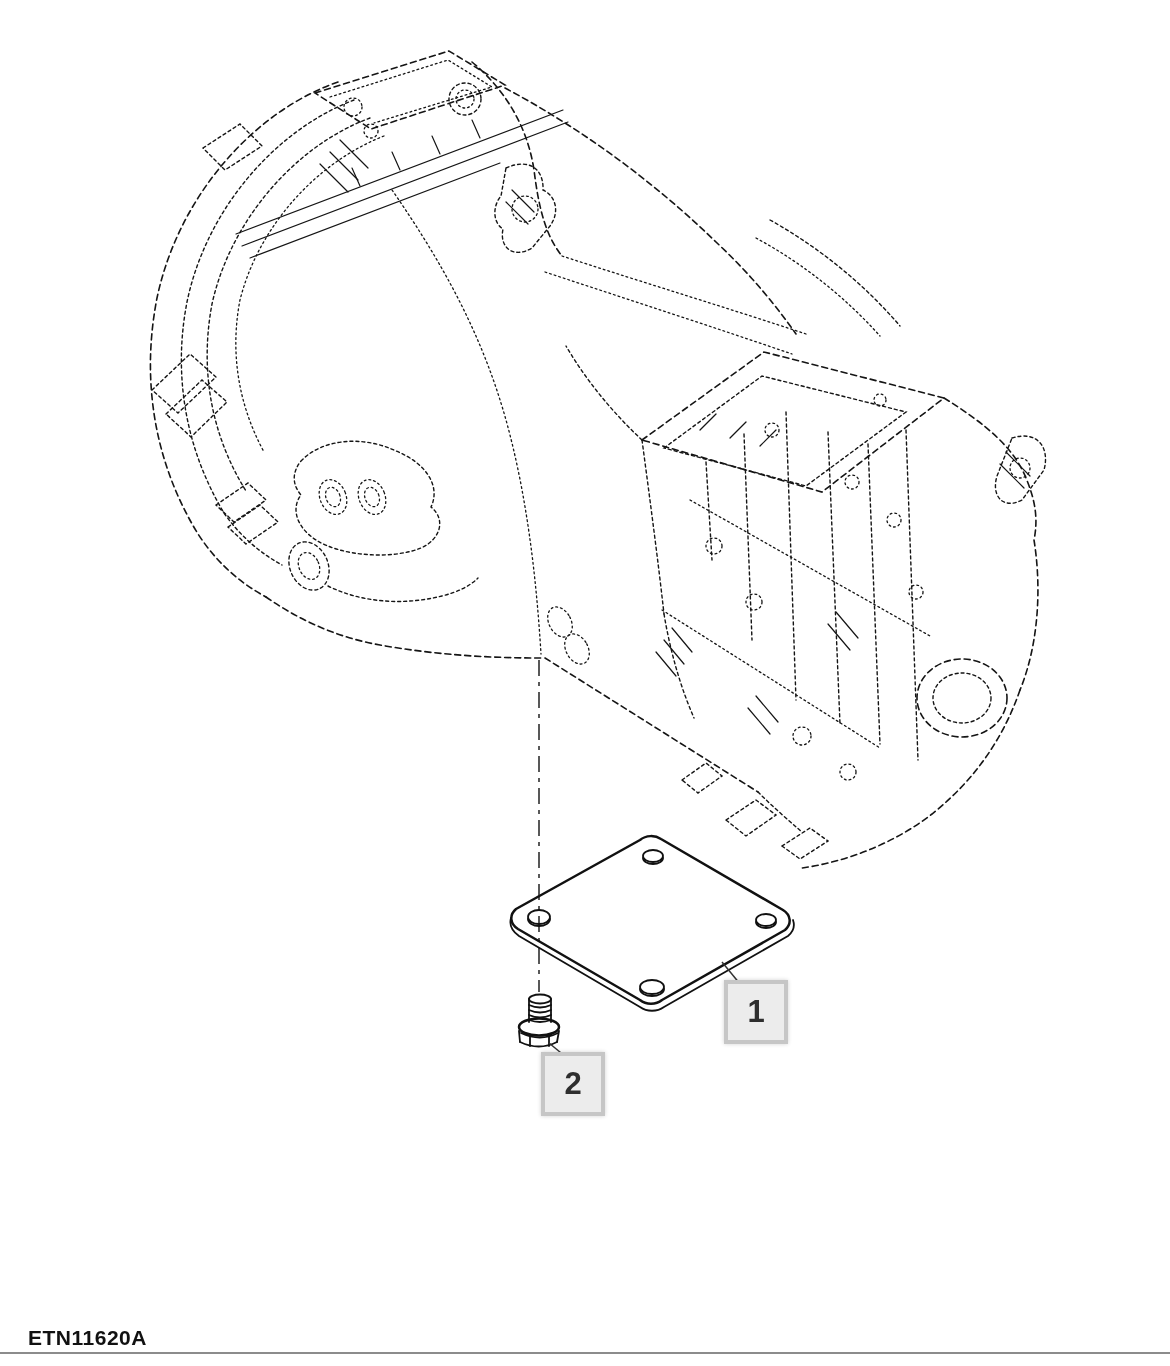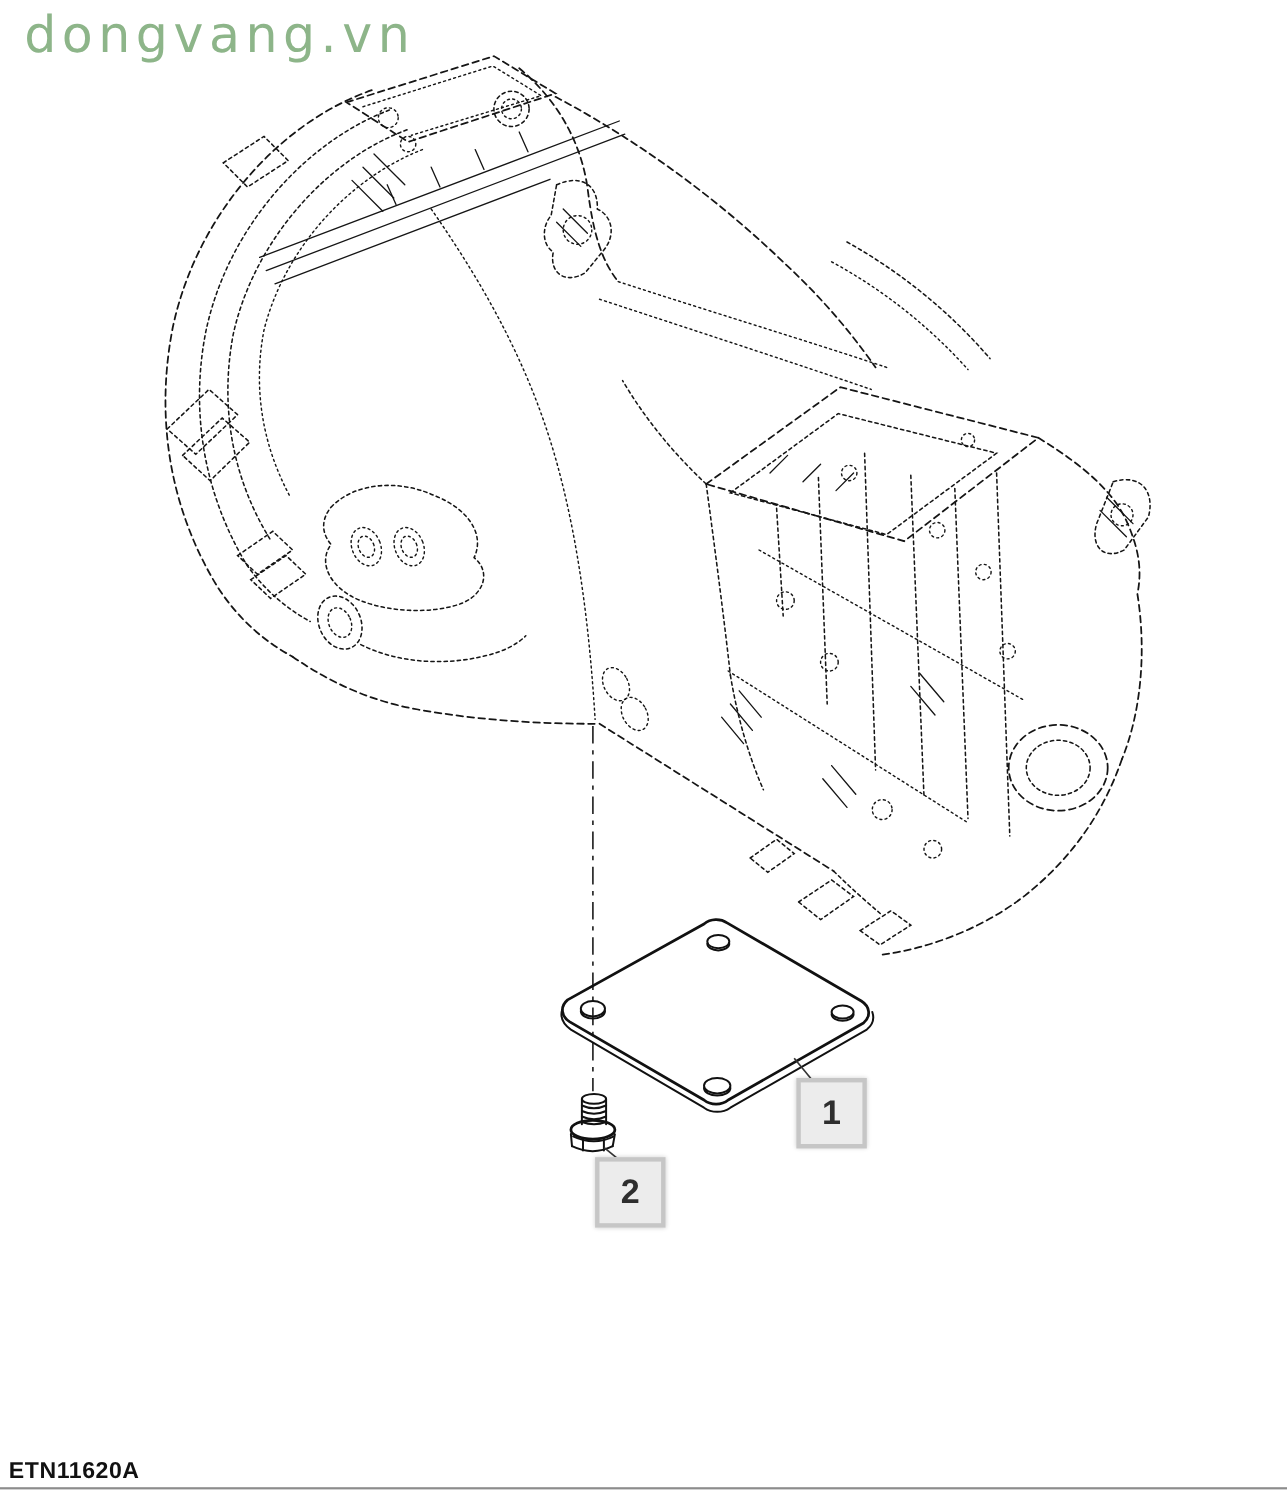--- a/index.html
+++ b/index.html
@@ -29,21 +29,21 @@
     border:4px solid #c6c6c6;
     box-shadow:0 0 4px rgba(0,0,0,.18);
     display:flex;align-items:center;justify-content:center;
     font-weight:bold;font-size:31px;color:#2e2e2e;
     font-family:"Liberation Sans",sans-serif;
   }
   #callout-1{left:724px;top:980px;}
   #callout-2{left:541px;top:1052px;}
   #footer-code{
     position:absolute;
-    left:8px;top:1326px;
+    left:28px;top:1326px;
     font-weight:bold;
     font-size:21px;
     letter-spacing:.5px;
     color:#111111;
   }
   #bottom-rule{
     position:absolute;
     left:0;top:1352px;
     width:1170px;height:2px;
     background:#8c8c8c;
@@ -56,21 +56,20 @@
   .sl {fill:none;stroke:#111111;stroke-width:2.5;stroke-linecap:round;stroke-linejoin:round;}
   .sl2{fill:none;stroke:#111111;stroke-width:1.8;stroke-linecap:round;stroke-linejoin:round;}
   .cl {fill:none;stroke:#222222;stroke-width:1.5;stroke-dasharray:16 6 4 6;}
   .ld {fill:none;stroke:#333333;stroke-width:1.5;}
 </style>
 </head>
 <body>
 
 <div id="stage">
 
-  <div id="watermark">dongvang.vn</div>
 
   <svg id="drawing" width="1170" height="1366" viewBox="0 0 1170 1366">
 
     <g>
 
       <path class="d" d="M338,82 C252,112 178,198 157,298 C141,380 154,462 198,534 C217,563 240,583 266,597"></path>
       <path class="d2" d="M354,100 C275,130 206,210 187,302 C173,374 185,448 224,513 C240,536 260,553 282,565"></path>
       <path class="d2" d="M370,118 C294,146 230,222 212,304 C200,368 210,433 246,491"></path>
       <path class="dt" d="M384,136 C315,163 258,228 240,300 C230,352 238,404 264,452"></path>
 

